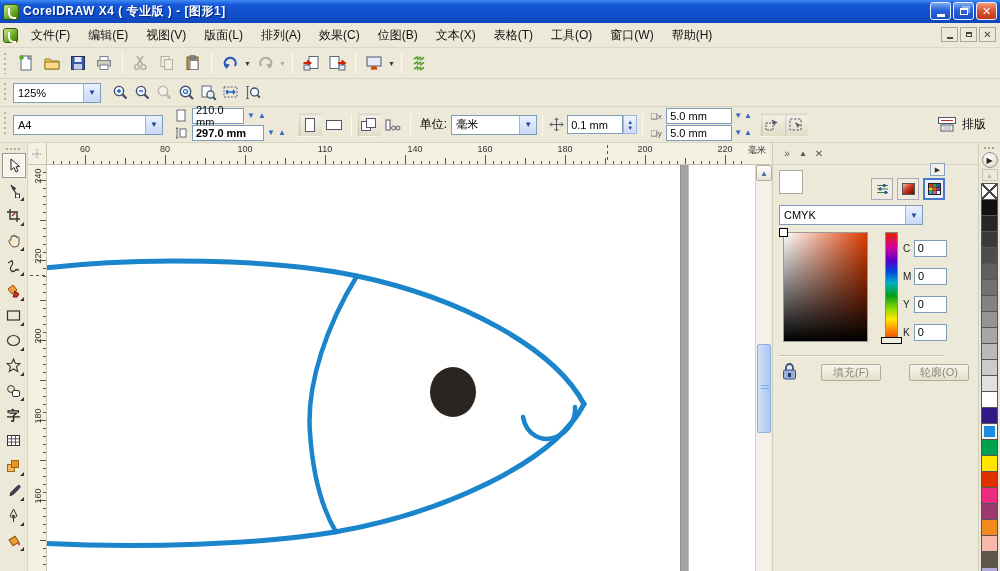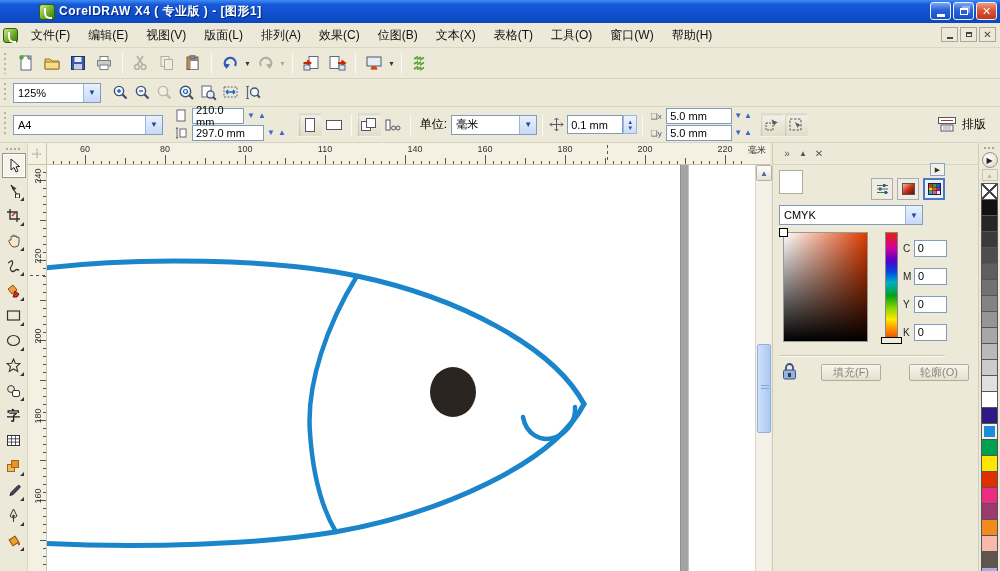--- a/index.html
+++ b/index.html
@@ -3,21 +3,21 @@
 <meta charset="utf-8">
 <style>
   * { margin:0; padding:0; box-sizing:border-box; }
   html,body { width:1000px; height:571px; overflow:hidden; }
   body { font-family:"Liberation Sans","DejaVu Sans",sans-serif; font-size:12px; background:#ece9d8; }
   .window { position:relative; width:1000px; height:571px; overflow:hidden; background:#ece9d8; }
 
   
   .titlebar { position:absolute; left:0; top:0; width:1000px; height:23px;
     background:linear-gradient(180deg,#418cf5 0%,#1659d8 20%,#1150cc 60%,#0d47bb 100%);
-    display:flex; align-items:center; color:#fff;padding-left:36px; }
+    display:flex; align-items:center; color:#fff; }
   .app-icon { width:16px; height:16px; margin:0 4px 0 3px; border-radius:3px;
     background:linear-gradient(135deg,#cfe890,#6aa822 60%,#3d7a10); border:1px solid #2d5e0a; position:relative; }
   .app-icon::after { content:""; position:absolute; left:4px; top:3px; width:6px; height:9px;
     border-left:2px solid #fff; border-bottom:2px solid #fff; border-radius:0 0 0 6px; }
   .title-text { font-weight:bold; font-size:12px; text-shadow:1px 1px 1px #00227a; letter-spacing:.5px; }
   .winbtns { position:absolute; right:3px; top:2px; display:flex; gap:2px; }
   .wbtn { width:21px; height:18px; border-radius:3px; border:1px solid #e8f0ff; color:#fff;
     display:flex; align-items:center; justify-content:center; font-size:11px; font-weight:bold;
     background:linear-gradient(180deg,#7ba6f0,#2a63d8 45%,#1b4fc4); }
   .wbtn.close { background:linear-gradient(180deg,#f0a080,#dd5636 45%,#c03818); }
@@ -379,21 +379,21 @@
         <span class="chev">▼</span>
           <span class="chev">▲</span>
       </div>
       <div style="display:flex; align-items:center; gap:3px;">
         <span class="pb-ic">
             <svg width="12" height="14">
               <path d="M2 2 v10 M1 3 l1 -1.5 1 1.5 M1 11 l1 1.5 1 -1.5" stroke="#667" fill="none"></path>
               <rect x="5" y="3" width="6" height="8" fill="#fff" stroke="#667"></rect>
             </svg>
           </span>
-        <div class="field" style="width:72px; height:16px;">297.0 mm</div>
+        <div class="field" style="width:72px; height:16px;font-weight:bold;">297.0 mm</div>
         <span class="chev">▼</span>
           <span class="chev">▲</span>
       </div>
     </div>
     <div style="width:12px;"></div>
     <div class="obtn pressed">
       <svg width="14" height="16">
           <rect x="2.5" y="1.5" width="9" height="13" fill="#fff" stroke="#556"></rect>
         </svg>
     </div>

